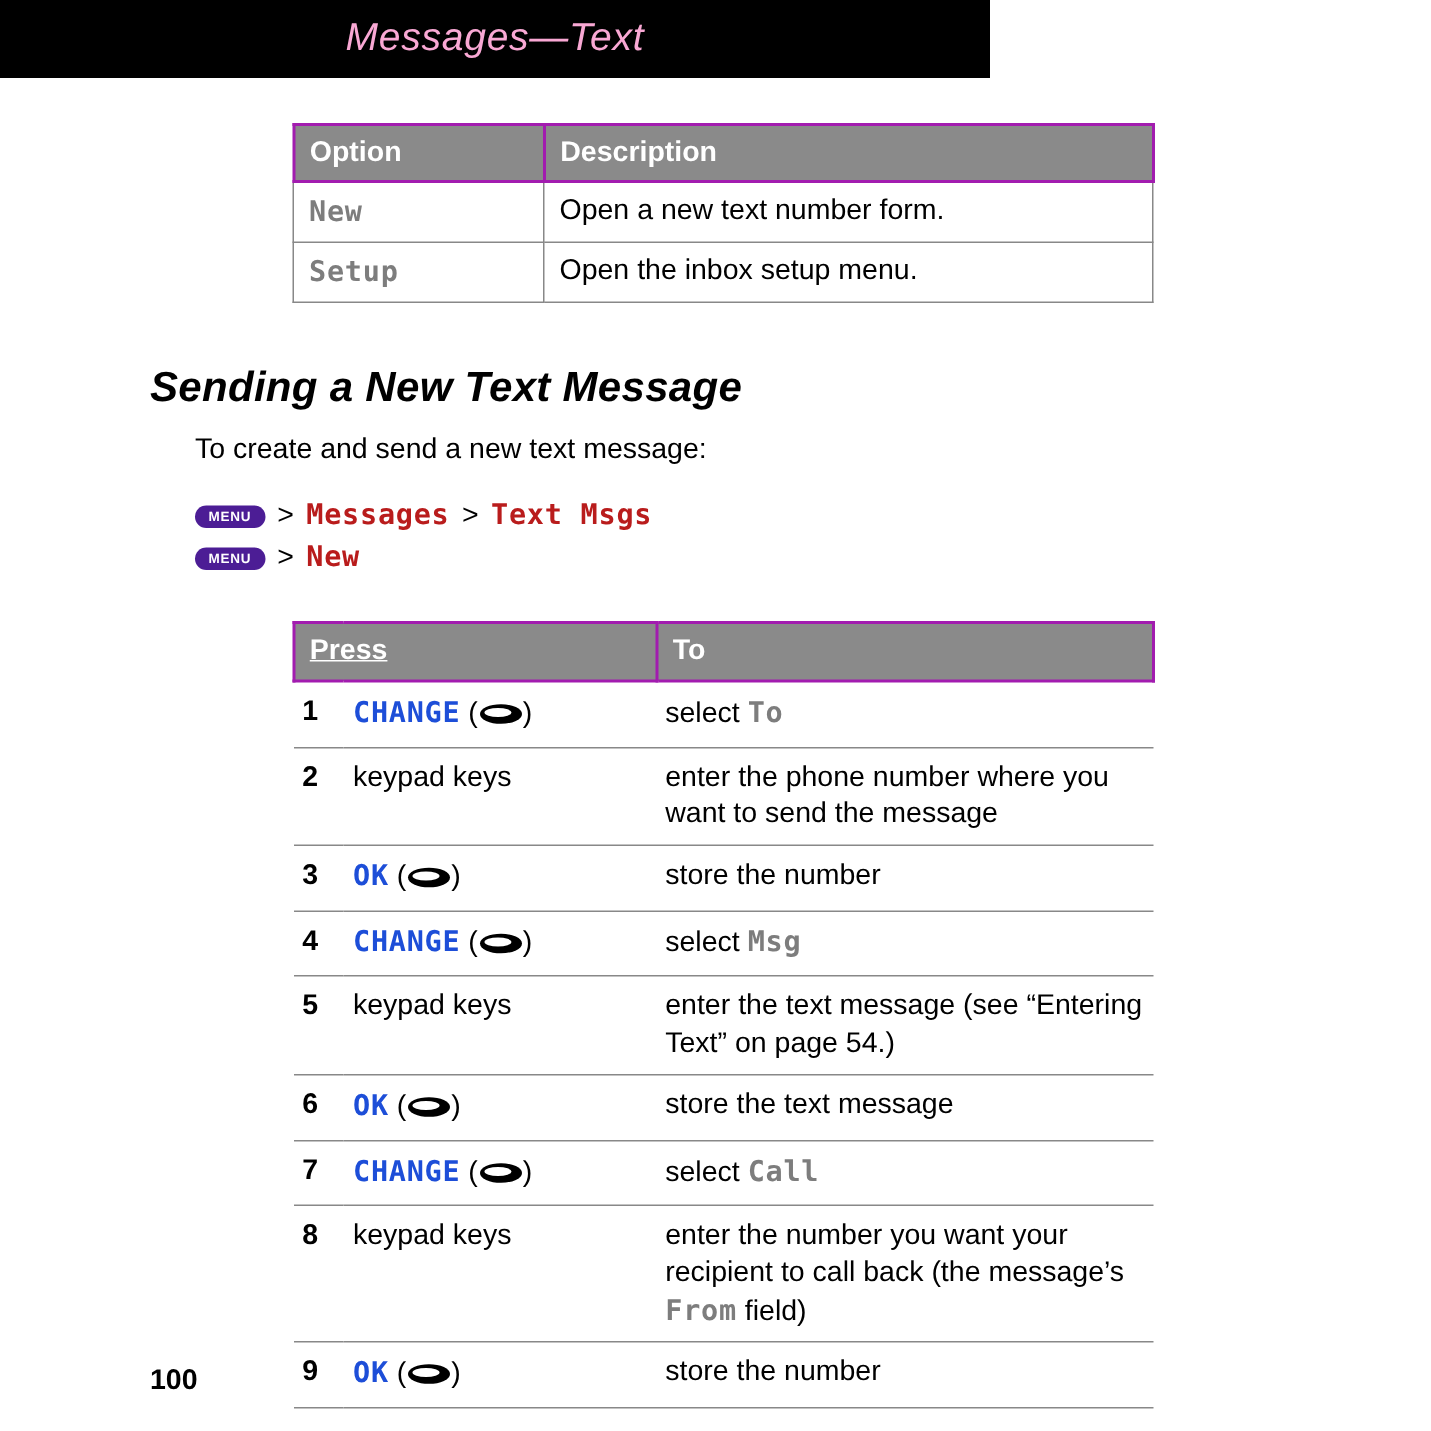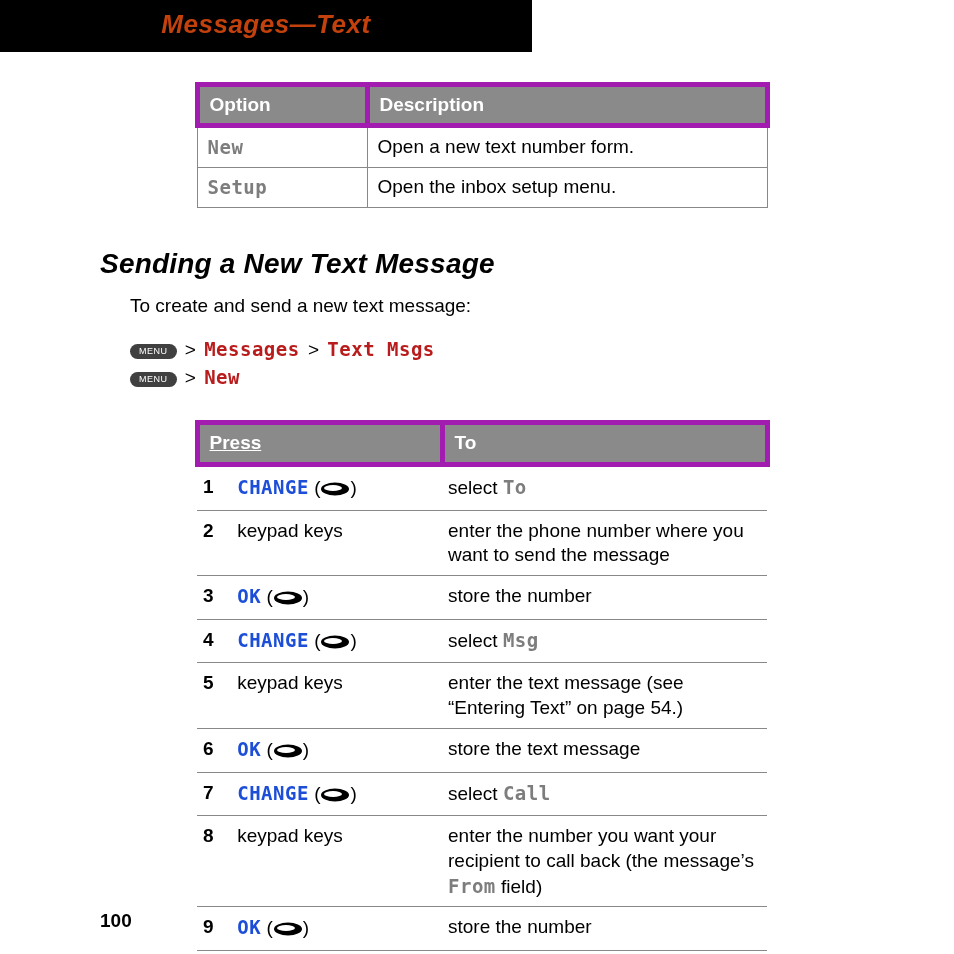--- a/index.html
+++ b/index.html
@@ -12,46 +12,46 @@
     line-height: 1.3;
   }
   .page {
     width: 954px;
     height: 954px;
     position: relative;
     box-sizing: border-box;
   }
   .header-bar {
     background: #000;
-    color: #c2410c;
+    color: #f9a8d4;
     font-style: italic;
-    font-weight: 700;
+    font-weight: 400;
     font-size: 26px;
     letter-spacing: 0.5px;
     text-align: center;
     padding: 8px 0 10px 0;
-    width: 532px;
+    width: 660px;
   }
   .content {
     padding: 0 90px 0 100px;
   }
   table.options, table.steps {
     border-collapse: collapse;
     width: 575px;
     margin-left: auto;
     margin-right: auto;
     margin-top: 30px;
   }
   table.options th, table.steps th {
     background: #8a8a8a;
     color: #fff;
     font-weight: 700;
     text-align: left;
     padding: 6px 10px;
-    border: 5px solid #a21caf;
+    border: 2px solid #a21caf;
   }
   table.options td {
     border: 1px solid #888;
     padding: 7px 10px;
     vertical-align: top;
   }
   .opt-name {
     font-family: "Lucida Console", Monaco, monospace;
     font-weight: 700;
     color: #7d7d7d;
@@ -79,24 +79,24 @@
     width: 215px;
   }
   .feature-path {
     flex: 1;
   }
   .nav-line {
     margin-bottom: 2px;
   }
   .menu-pill {
     display: inline-block;
-    background: #404040;
+    background: #4c1d95;
     color: #fff;
     font-family: Arial, sans-serif;
-    font-weight: 400;
+    font-weight: 700;
     font-size: 9px;
     letter-spacing: 0.5px;
     line-height: 15px;
     padding: 0 9px;
     border-radius: 9px;
     vertical-align: 2px;
   }
   .gt {
     color: #000;
     padding: 0 3px;

